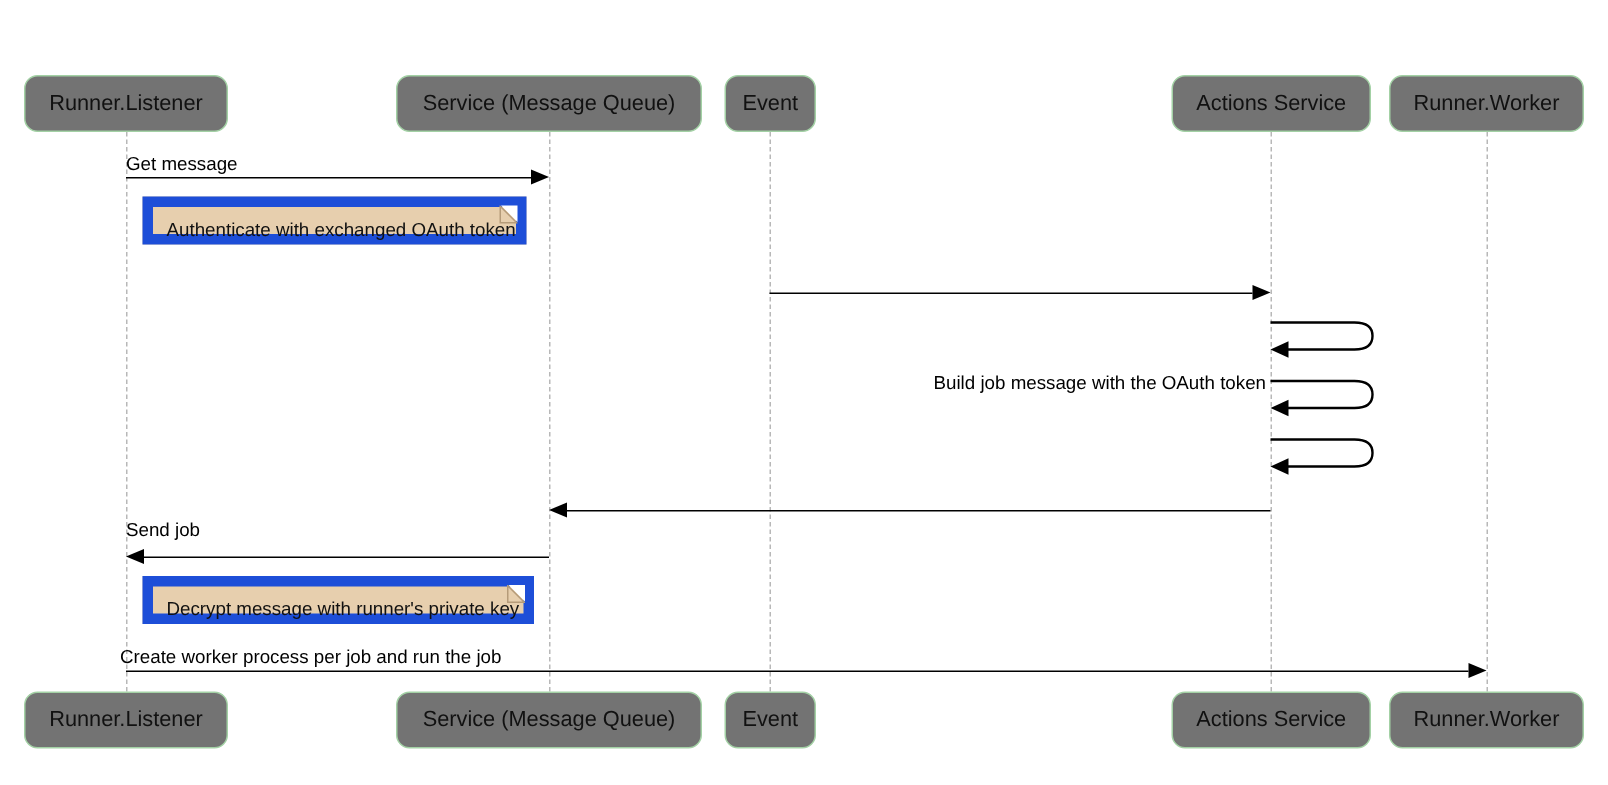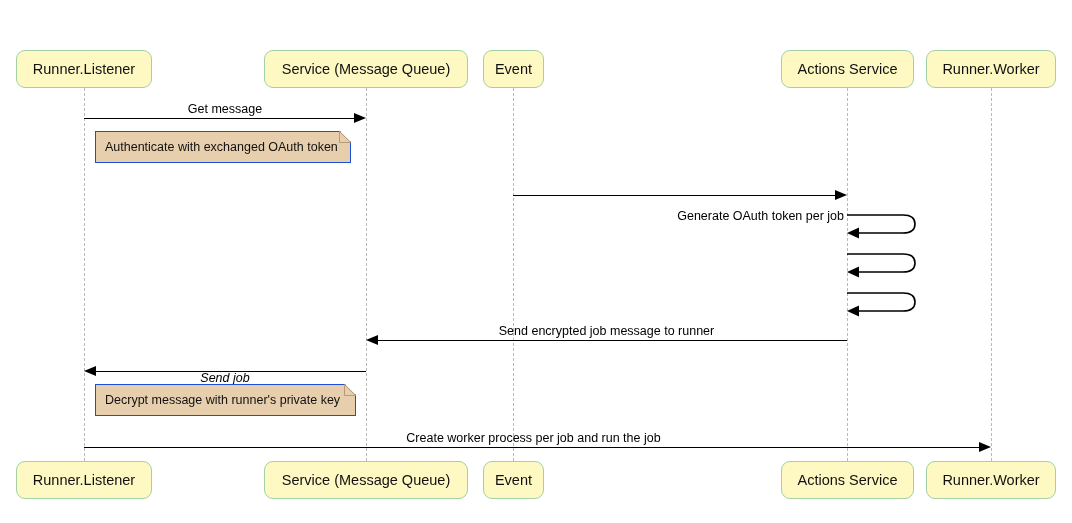--- a/index.html
+++ b/index.html
@@ -29,36 +29,36 @@
     letter-spacing: 0px;
   }
   .lifeline {
     position: absolute;
     width: 0;
     border-left: 1px dashed #b8b8b8;
   }
   .participant {
     position: absolute;
     box-sizing: border-box;
-    background: #fef9c3;
+    background: #737373;
     border: 1px solid #a3d1a5;
     border-radius: 9px;
     height: 38px;
     line-height: 36px;
     text-align: center;
     font-size: 14.5px;
     color: #111111;
     white-space: nowrap;
     overflow: hidden;
   }
   .note {
     position: absolute;
     box-sizing: border-box;
     background: #e7cfae;
-    border: 1px solid #1d4ed8;
+    border: 7px solid #1d4ed8;
     height: 32px;
     line-height: 30px;
     font-size: 12.5px;
     color: #111111;
     white-space: nowrap;
     padding-left: 9px;
     padding-right: 14px;
   }
   .note .fold {
     position: absolute;
@@ -95,21 +95,21 @@
   .arrowhead.left {
     border-top: 5.5px solid transparent;
     border-bottom: 5.5px solid transparent;
     border-right: 12px solid #000000;
   }
   .msg-label {
     position: absolute;
     font-size: 12.5px;
     color: #000000;
     white-space: nowrap;
-    text-align: center;
+    text-align: left;
   }
   .msg-label.right-align {
     text-align: right;
   }
   .selfloop {
     position: absolute;
   }
   .selfloop svg {
     display: block;
   }
@@ -146,47 +146,46 @@
     <span>Authenticate with exchanged OAuth token</span>
     <span class="fold"></span>
     <svg class="fold-line" viewBox="0 0 15 15">
       <path d="M 3.5 0.5 L 14.5 11.5 L 3.5 11.5 Z" fill="none" stroke="#b59b79" stroke-width="1"></path>
     </svg>
   </div>
 
   <div class="msg-line" style="left:513px; top:195px; width:322px;"></div>
   <div class="arrowhead right" style="left:835px; top:189.5px;"></div>
 
-  <div class="msg-label right-align" style="left:447px; top:209px; width:397px;">Generate OAuth token per job</div>
   <div class="selfloop" style="left:845px; top:212px;">
     <svg width="76" height="28" viewBox="0 0 76 28">
       <path d="M 2 3 L 58 3 Q 70 3 70 12 Q 70 21 58 21 L 12 21" fill="none" stroke="#000000" stroke-width="1.6"></path>
       <path d="M 14 15.5 L 2 21 L 14 26.5 Z" fill="#000000"></path>
     </svg>
   </div>
 
+  <div class="msg-label right-align" style="left:447px; top:248px; width:397px;">Build job message with the OAuth token</div>
   <div class="selfloop" style="left:845px; top:251px;">
     <svg width="76" height="28" viewBox="0 0 76 28">
       <path d="M 2 3 L 58 3 Q 70 3 70 12 Q 70 21 58 21 L 12 21" fill="none" stroke="#000000" stroke-width="1.6"></path>
       <path d="M 14 15.5 L 2 21 L 14 26.5 Z" fill="#000000"></path>
     </svg>
   </div>
 
   <div class="selfloop" style="left:845px; top:290px;">
     <svg width="76" height="28" viewBox="0 0 76 28">
       <path d="M 2 3 L 58 3 Q 70 3 70 12 Q 70 21 58 21 L 12 21" fill="none" stroke="#000000" stroke-width="1.6"></path>
       <path d="M 14 15.5 L 2 21 L 14 26.5 Z" fill="#000000"></path>
     </svg>
   </div>
 
-  <div class="msg-label" style="left:366px; top:324px; width:481px;">Send encrypted job message to runner</div>
   <div class="msg-line" style="left:378px; top:340px; width:469px;"></div>
   <div class="arrowhead left" style="left:366px; top:334.5px;"></div>
 
-  <div class="msg-label" style="left:84px; top:371px; width:282px;font-style:italic;">Send job</div>
+  <div class="msg-label" style="left:84px; top:346px; width:282px;">Send job</div>
   <div class="msg-line" style="left:96px; top:371px; width:270px;"></div>
   <div class="arrowhead left" style="left:84px; top:365.5px;"></div>
 
   <div class="note" style="left:95px; top:384px; width:261px;">
     <span>Decrypt message with runner's private key</span>
     <span class="fold"></span>
     <svg class="fold-line" viewBox="0 0 15 15">
       <path d="M 3.5 0.5 L 14.5 11.5 L 3.5 11.5 Z" fill="none" stroke="#b59b79" stroke-width="1"></path>
     </svg>
   </div>

